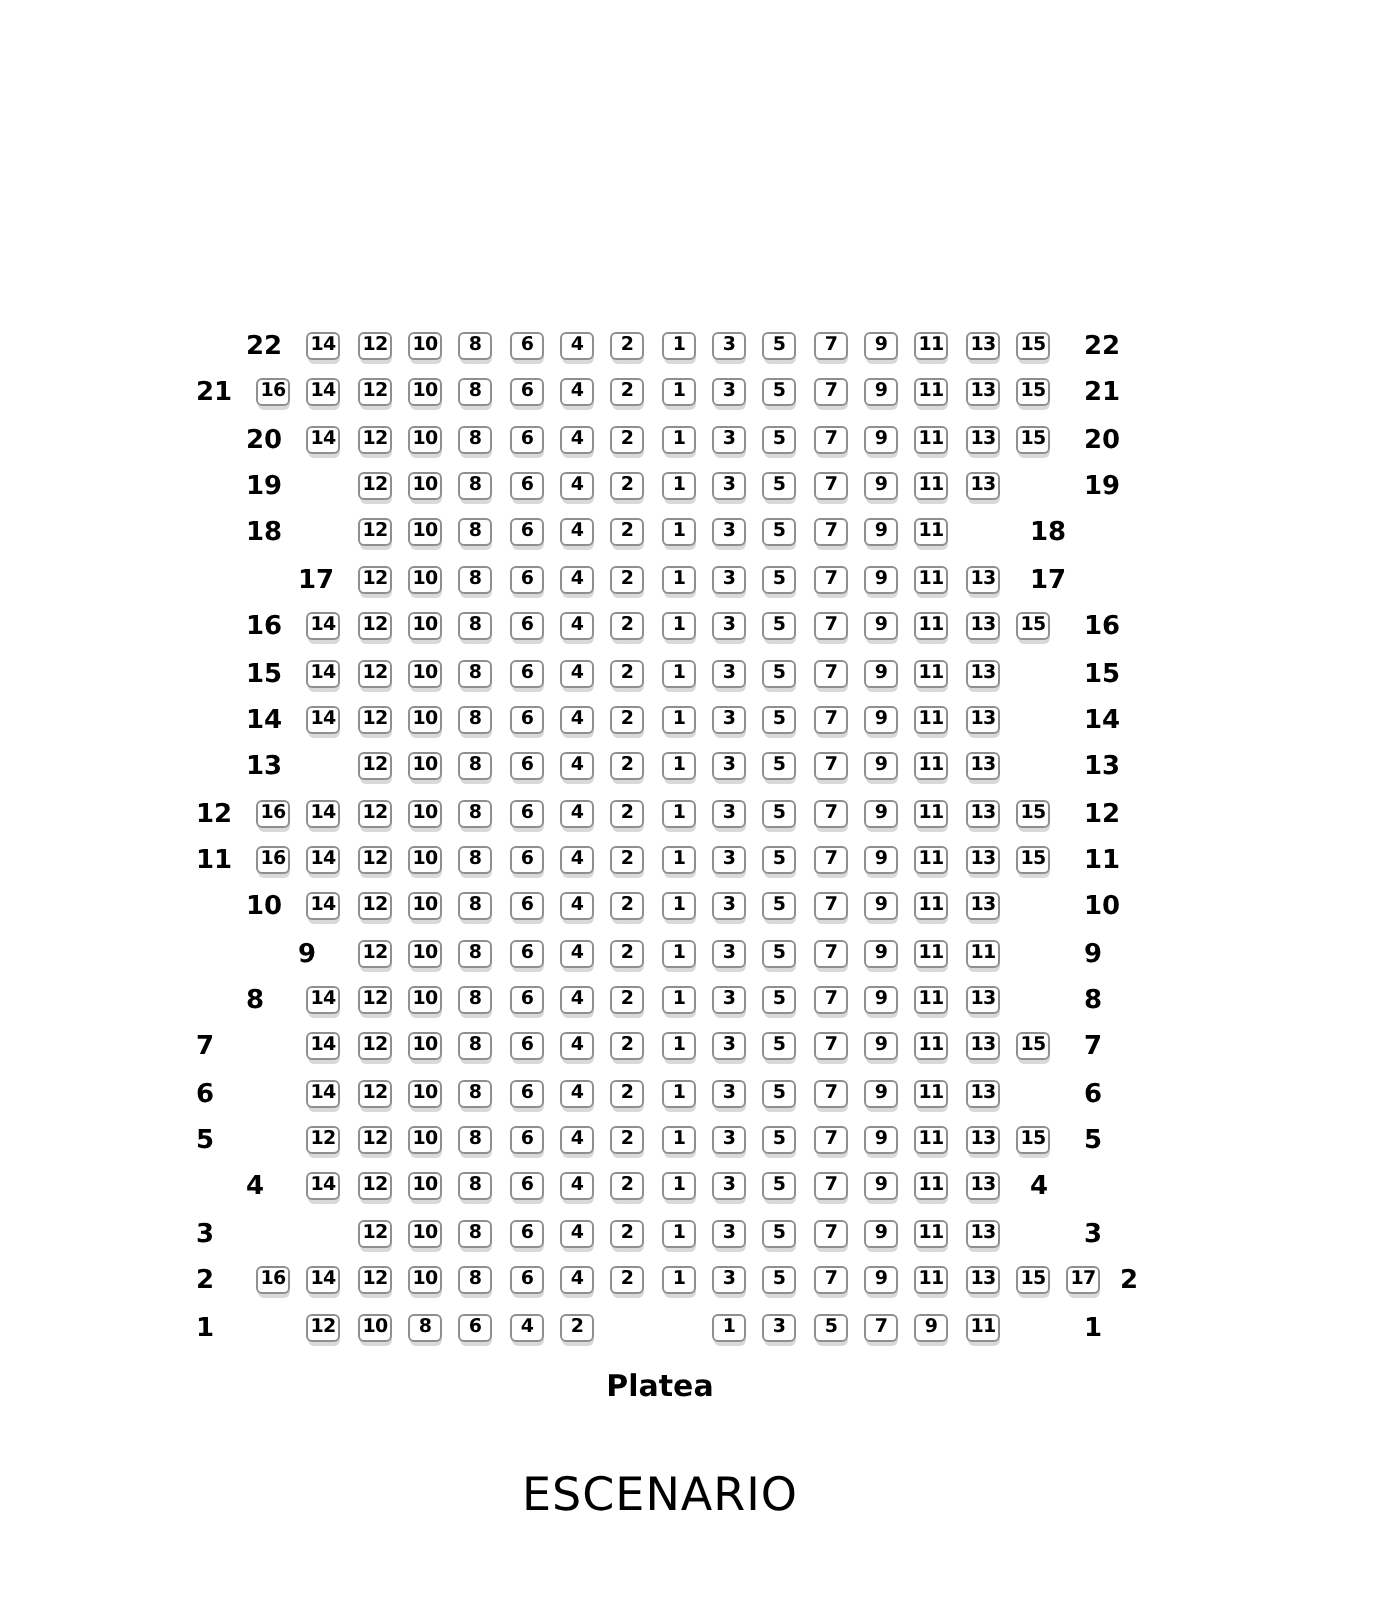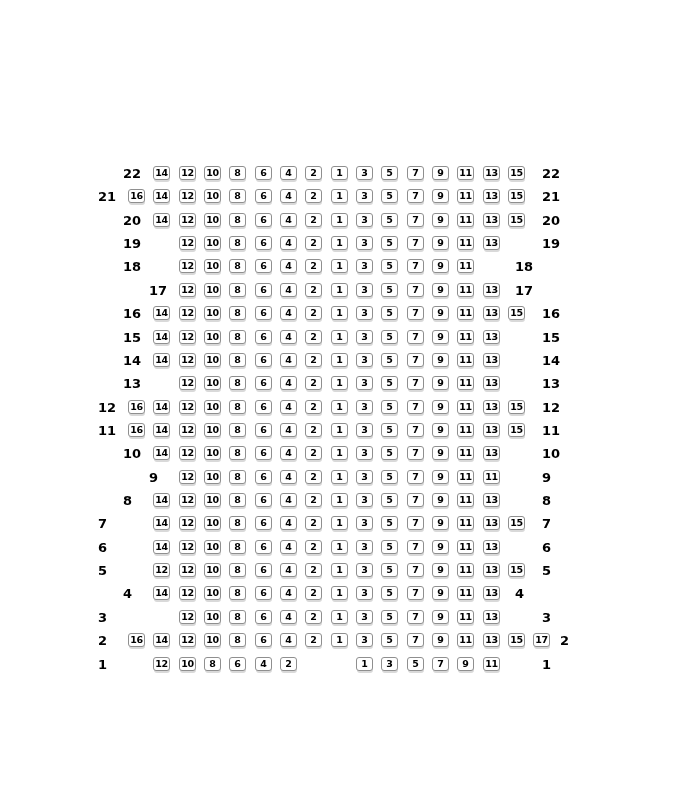--- a/index.html
+++ b/index.html
@@ -1378,13 +1378,15 @@
           <div class="seat-shadow"></div>
           <div class="seat-box">9</div>
         </div>
         <div class="seat" style="left: 483px; top: 657px;">
           <div class="seat-shadow"></div>
           <div class="seat-box">11</div>
         </div>
         <div class="row-label" style="left: 542px; top: 657px;">1</div>
       </div>
     </div>
+  <div class="platea">Platea</div>
+  <div class="escenario">ESCENARIO</div>
 </div>
 
 </body></html>

